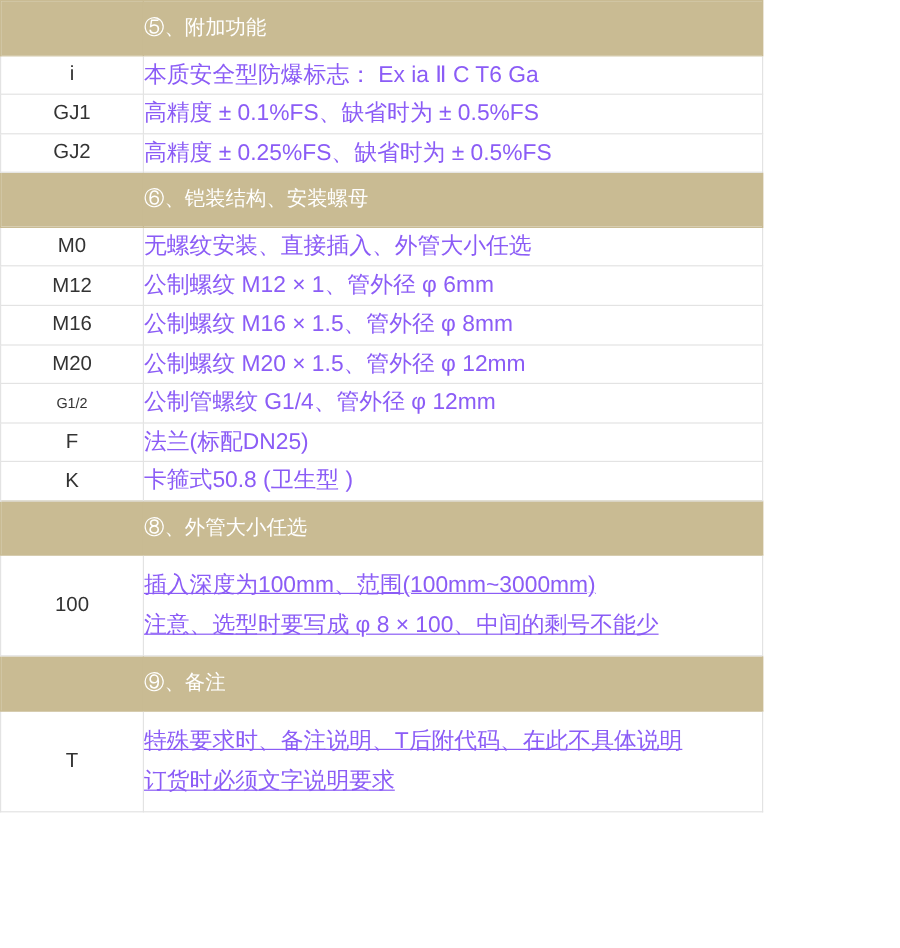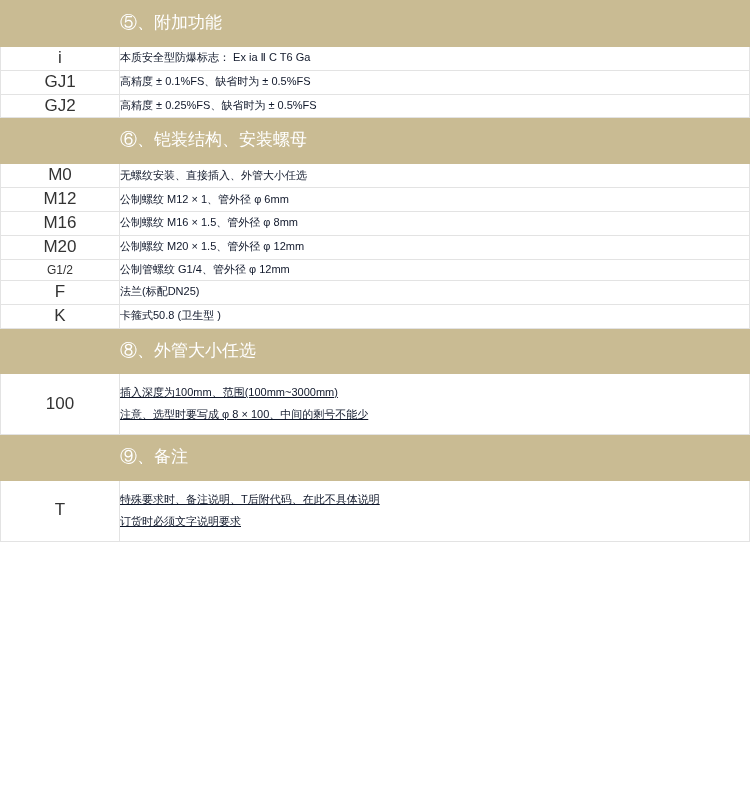--- a/index.html
+++ b/index.html
@@ -7,21 +7,21 @@
     padding: 0;
     background: #ffffff;
   }
   body {
     width: 750px;
     height: 790px;
     font-family: "Liberation Sans", sans-serif;
     color: #2b2b2b;
   }
   .spec-table {
-    width: 750px;
+    width: 636px;
     border-collapse: collapse;
     table-layout: fixed;
   }
   .spec-table tr {
     background: #ffffff;
   }
   .spec-table td {
     border: 1px solid #e3e3e3;
     vertical-align: middle;
     padding: 0;
@@ -29,22 +29,22 @@
   .col-code {
     width: 118px;
     text-align: center;
     font-size: 17px;
     color: #333333;
     padding: 7px 4px;
     line-height: 1.35;
   }
   .col-desc {
     text-align: left;
-    font-size: 11px;
-    color: #0f172a;
+    font-size: 19px;
+    color: #8b5cf6;
     padding: 7px 0 7px 14px;
     line-height: 1.45;
   }
   
   tr.section .col-code {
     background: #c9bb93;
     border: 1px solid #c9bb93;
   }
   tr.section .col-desc {
     background: #c9bb93;

